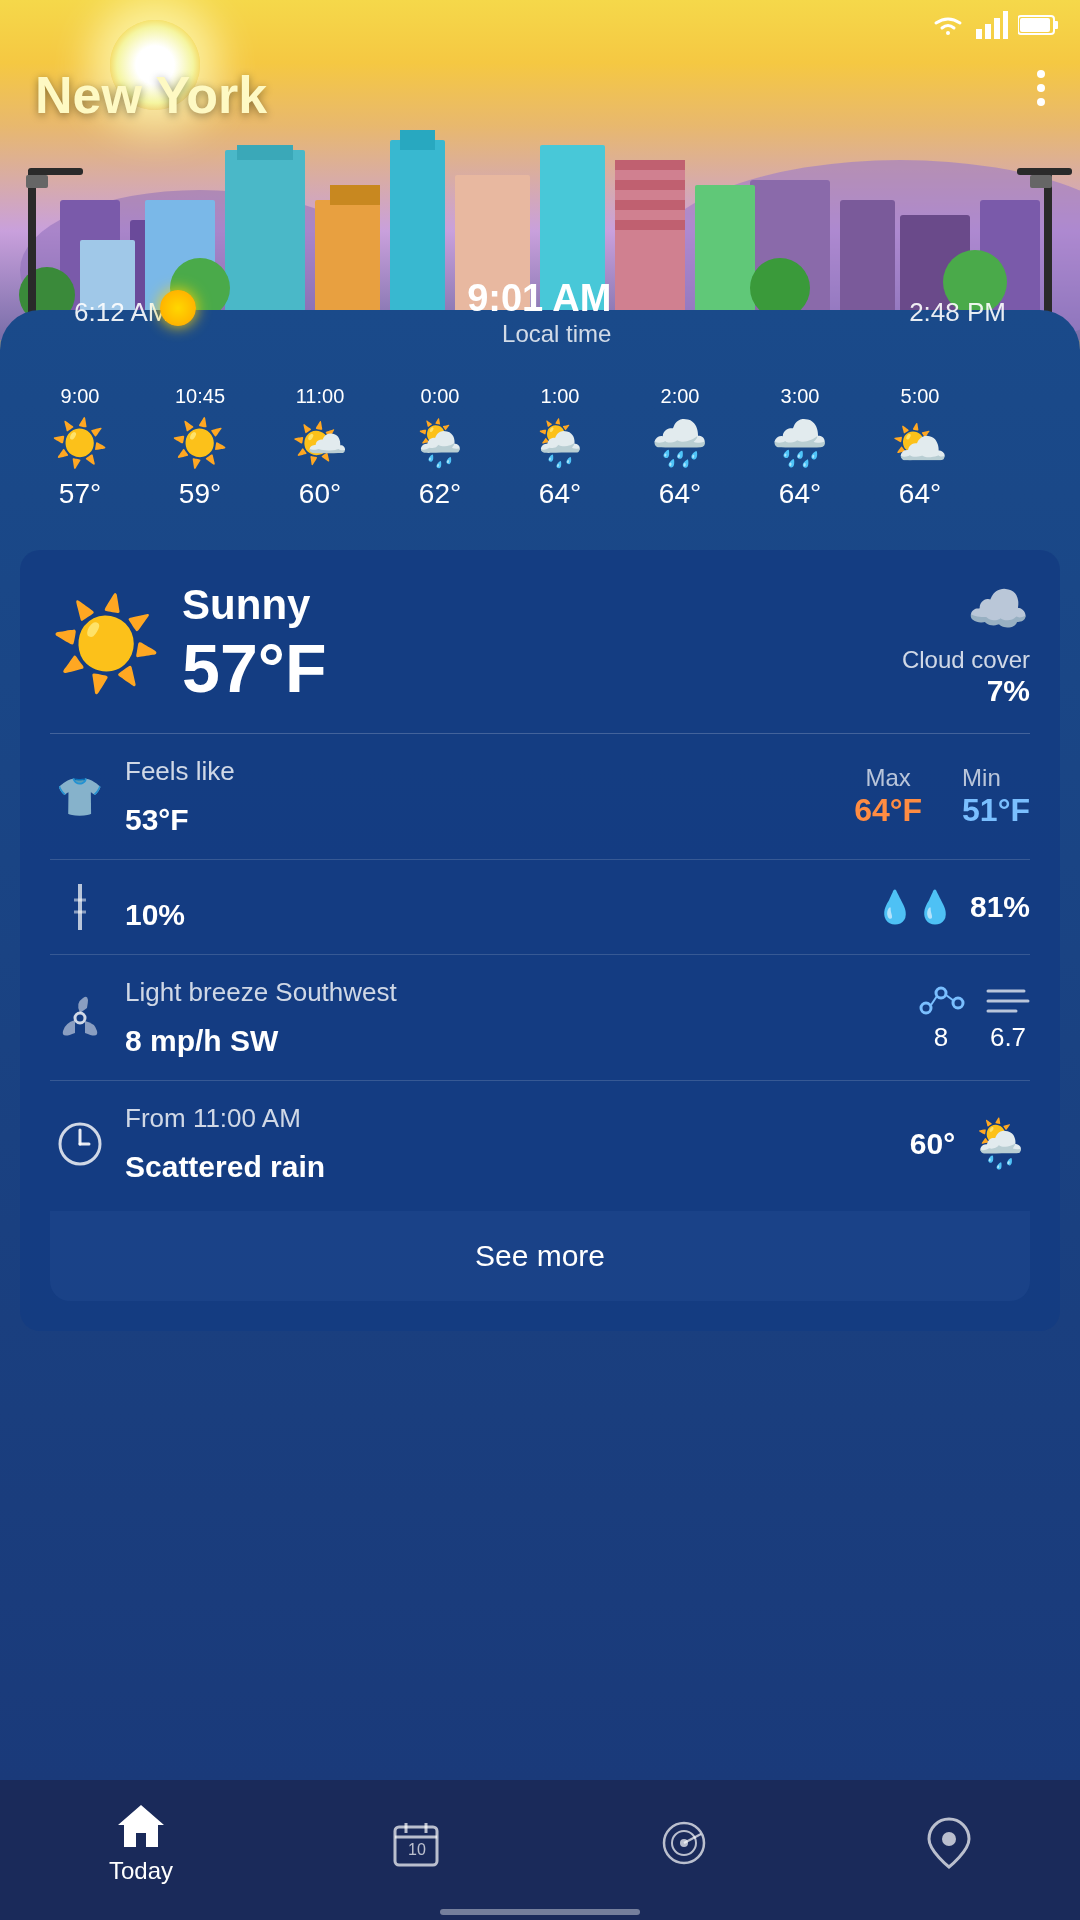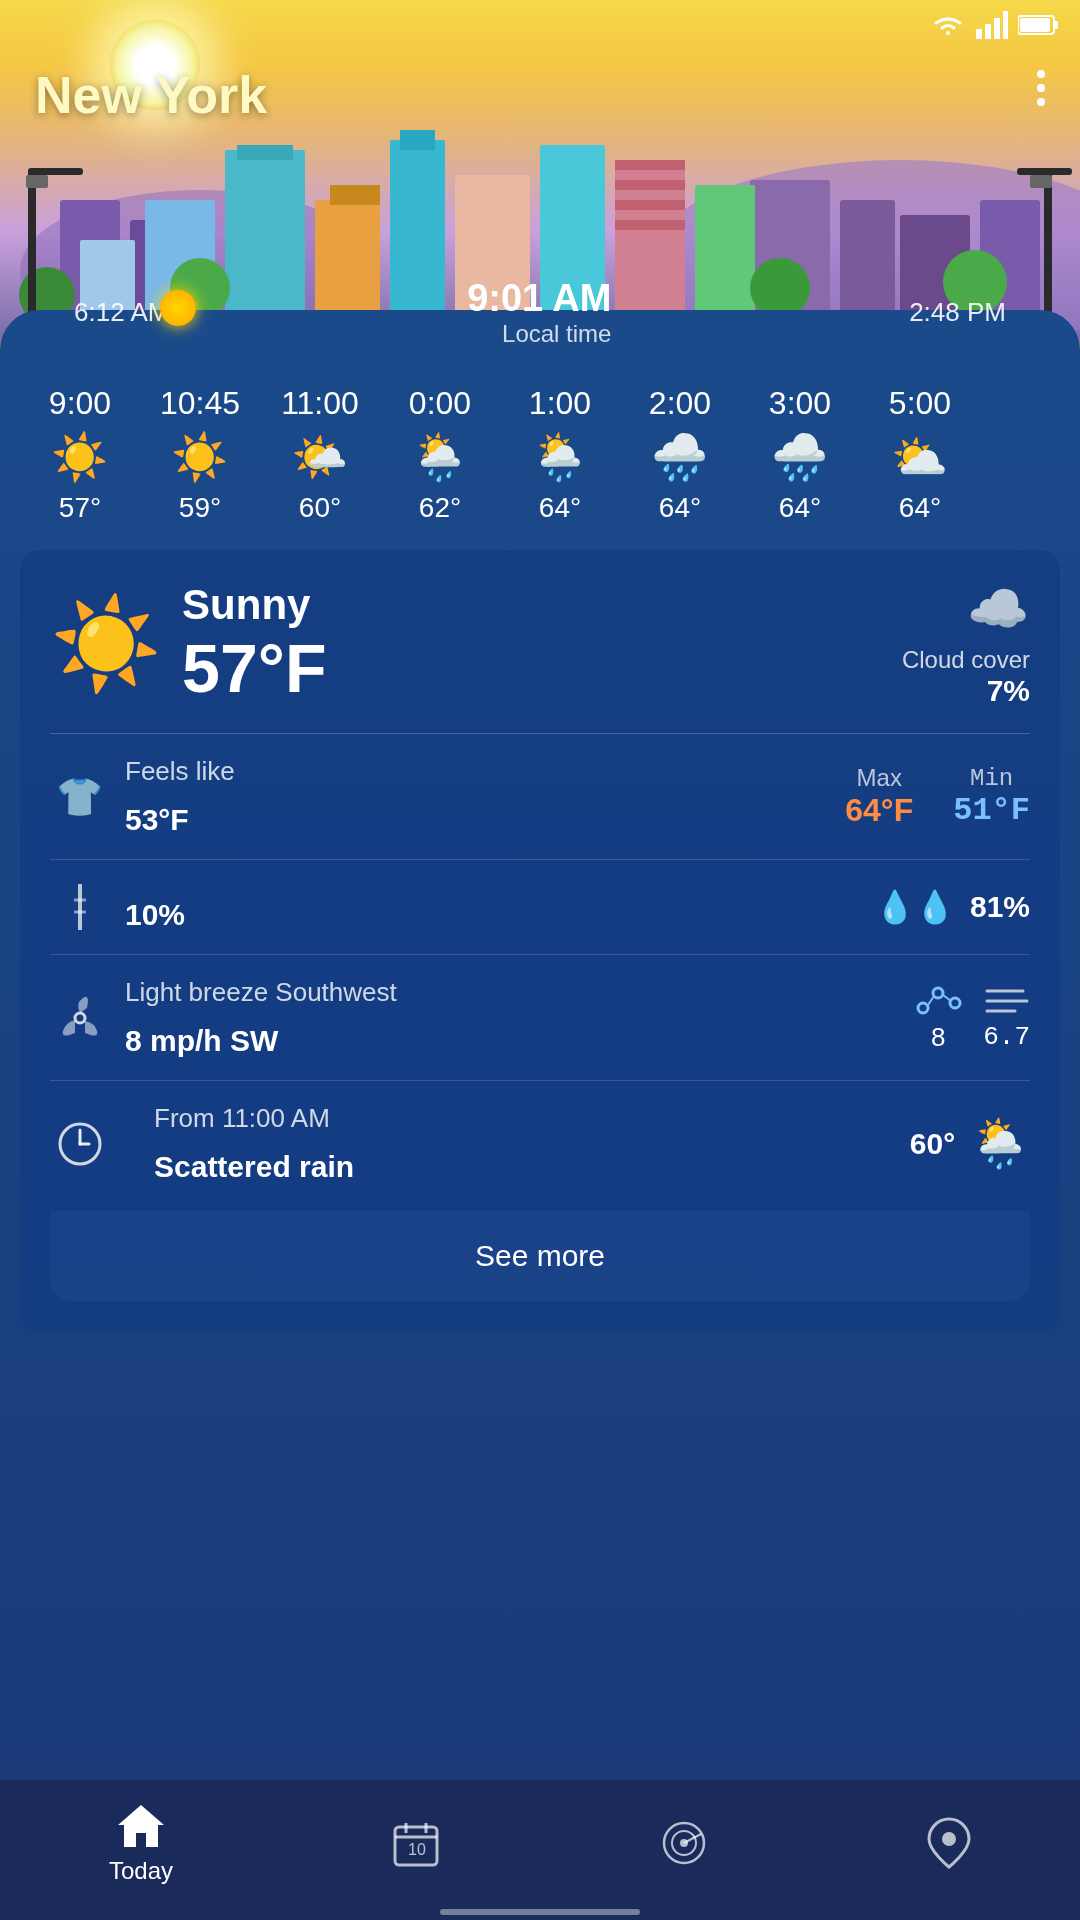--- a/index.html
+++ b/index.html
@@ -129,21 +129,21 @@
     }
     .hourly-scroll::-webkit-scrollbar { display: none; }
     .hour-item {
       display: flex;
       flex-direction: column;
       align-items: center;
       gap: 8px;
       min-width: 120px;
       color: #fff;
     }
-    .hour-label { font-size: 32px; font-weight: 500; }
+    .hour-label { font-size: 20px; font-weight: 500; }
     .hour-icon { font-size: 46px; }
     .hour-temp { font-size: 28px; }
 
     
     .current-panel {
       position: absolute;
       top: 240px;
       left: 20px; right: 20px;
       background: rgba(20, 60, 130, 0.9);
       border-radius: 20px;
@@ -453,21 +453,21 @@
       <div class="detail-info">
         <div class="detail-label">Feels like</div>
         <div class="detail-value">53°F</div>
       </div>
       <div class="detail-right">
         <div style="display:flex;gap:40px;align-items:center;">
           <div style="text-align:center;">
             <div class="max-label">Max</div>
             <div class="max-val">64°F</div>
           </div>
-          <div style="text-align:center;font-family:Liberation Mono, monospace;">
+          <div style="text-align:left;">
             <div class="min-label">Min</div>
             <div class="min-val">51°F</div>
           </div>
         </div>
       </div>
     </div>
 
     
     <div class="detail-row">
       <div class="detail-icon" style="font-size:36px;">
@@ -509,34 +509,34 @@
             <svg width="50" height="35" viewBox="0 0 50 35">
               <circle cx="10" cy="25" r="5" fill="none" stroke="#7abfff" stroke-width="3"></circle>
               <circle cx="25" cy="10" r="5" fill="none" stroke="#7abfff" stroke-width="3"></circle>
               <circle cx="42" cy="20" r="5" fill="none" stroke="#7abfff" stroke-width="3"></circle>
               <line x1="15" y1="22" x2="21" y2="13" stroke="#7abfff" stroke-width="2"></line>
               <line x1="30" y1="12" x2="38" y2="18" stroke="#7abfff" stroke-width="2"></line>
             </svg>
             <span style="color:white;font-size:26px;">8</span>
           </div>
 
-          <div style="display:flex;flex-direction:column;align-items:center;gap:4px;font-family:Liberation Mono, monospace;">
+          <div style="display:flex;flex-direction:column;align-items:center;gap:4px;">
             <svg width="44" height="35" viewBox="0 0 44 35">
               <line x1="2" y1="8" x2="38" y2="8" stroke="rgba(255,255,255,0.7)" stroke-width="3" stroke-linecap="round"></line>
               <line x1="2" y1="18" x2="42" y2="18" stroke="rgba(255,255,255,0.7)" stroke-width="3" stroke-linecap="round"></line>
               <line x1="2" y1="28" x2="30" y2="28" stroke="rgba(255,255,255,0.7)" stroke-width="3" stroke-linecap="round"></line>
             </svg>
             <span style="color:white;font-size:26px;">6.7</span>
           </div>
         </div>
       </div>
     </div>
 
     
-    <div class="detail-row" style="border-bottom:none;gap:29px;">
+    <div class="detail-row" style="border-bottom:none;">
       <div class="detail-icon">
         <svg width="48" height="48" viewBox="0 0 48 48">
           <circle cx="24" cy="24" r="20" fill="none" stroke="white" stroke-width="3" opacity="0.8"></circle>
           <line x1="24" y1="24" x2="24" y2="10" stroke="white" stroke-width="3" stroke-linecap="round" opacity="0.9"></line>
           <line x1="24" y1="24" x2="33" y2="24" stroke="white" stroke-width="3" stroke-linecap="round" opacity="0.9"></line>
         </svg>
       </div>
       <div class="detail-info">
         <div class="detail-label">From 11:00 AM</div>
         <div class="detail-value">Scattered rain</div>

